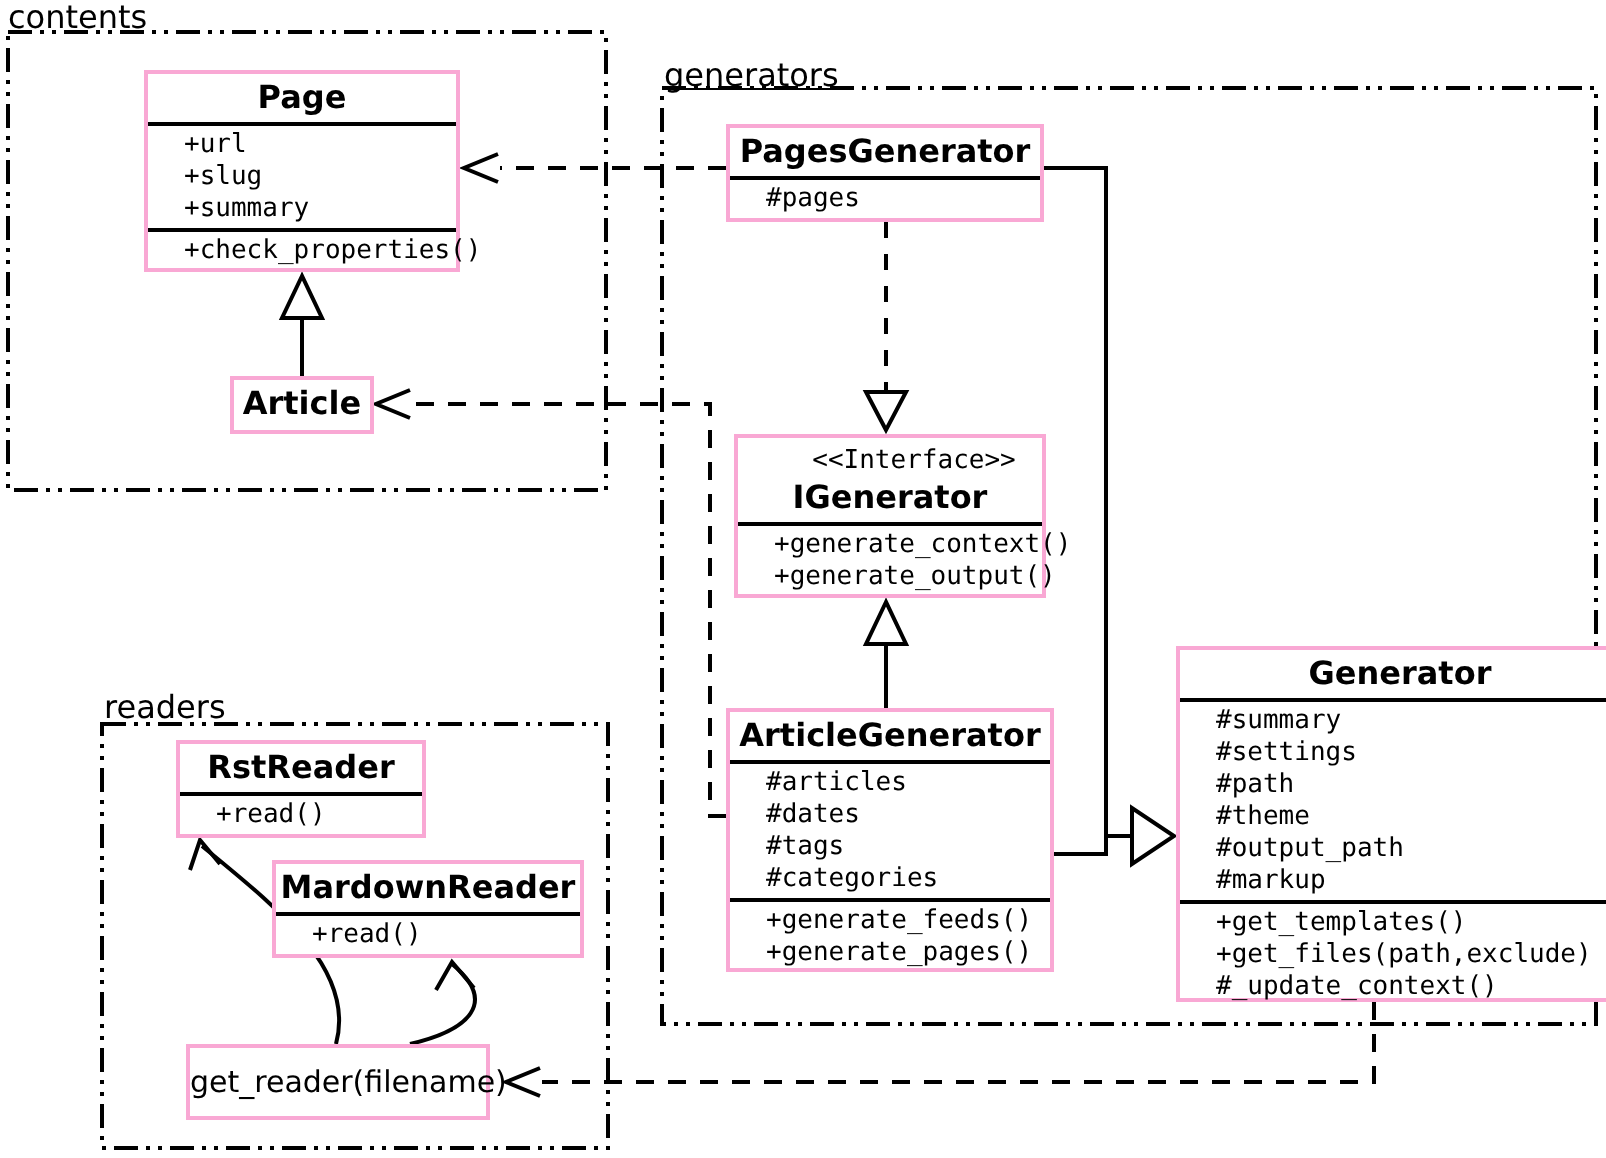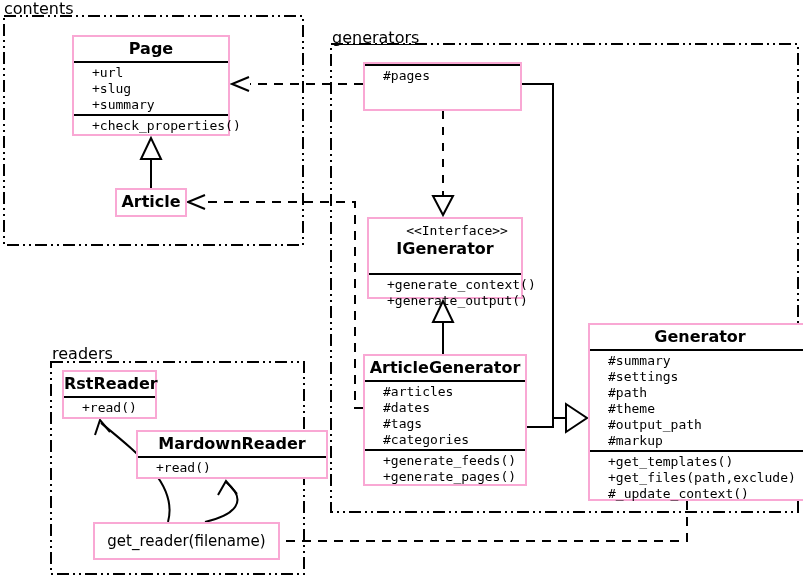--- a/index.html
+++ b/index.html
@@ -70,31 +70,32 @@
     <div class="cmp">
       <div class="row">+check_properties()</div>
     </div>
   </div>
 
   <div class="uml" style="left:115px;top:188px;width:72px;height:29px;">
     <div class="t title-only">Article</div>
   </div>
 
   <div class="uml" style="left:363px;top:62px;width:159px;height:49px;">
+    <div class="t">PagesGenerator</div>
     <div class="cmp">
       <div class="row">#pages</div>
     </div>
   </div>
 
   <div class="uml" style="left:367px;top:217px;width:156px;height:82px;">
     <div>
       <div class="stereo">&lt;&lt;Interface&gt;&gt;</div>
       <div class="t2">IGenerator</div>
     </div>
-    <div class="cmp" style="margin-top:14px;">
+    <div class="cmp" style="margin-top:2px;">
       <div class="row">+generate_context()</div>
       <div class="row">+generate_output()</div>
     </div>
   </div>
 
   <div class="uml" style="left:363px;top:354px;width:164px;height:132px;">
     <div class="t">ArticleGenerator</div>
     <div class="cmp">
       <div class="row">#articles</div>
       <div class="row">#dates</div>
@@ -117,31 +118,31 @@
       <div class="row">#output_path</div>
       <div class="row">#markup</div>
     </div>
     <div class="cmp">
       <div class="row">+get_templates()</div>
       <div class="row">+get_files(path,exclude)</div>
       <div class="row">#_update_context()</div>
     </div>
   </div>
 
-  <div class="uml" style="left:62px;top:370px;width:95px;height:49px;">
+  <div class="uml" style="left:88px;top:370px;width:125px;height:49px;">
     <div class="t">RstReader</div>
     <div class="cmp">
       <div class="row">+read()</div>
     </div>
   </div>
 
-  <div class="uml" style="left:136px;top:430px;width:192px;height:49px;">
+  <div class="uml" style="left:136px;top:430px;width:156px;height:49px;">
     <div class="t">MardownReader</div>
     <div class="cmp">
       <div class="row">+read()</div>
     </div>
   </div>
 
-  <div class="uml" style="left:93px;top:522px;width:187px;height:38px;">
+  <div class="uml" style="left:93px;top:522px;width:152px;height:38px;">
     <div class="onecell">get_reader(filename)</div>
   </div>
 
 </div>
 
 </body></html>

